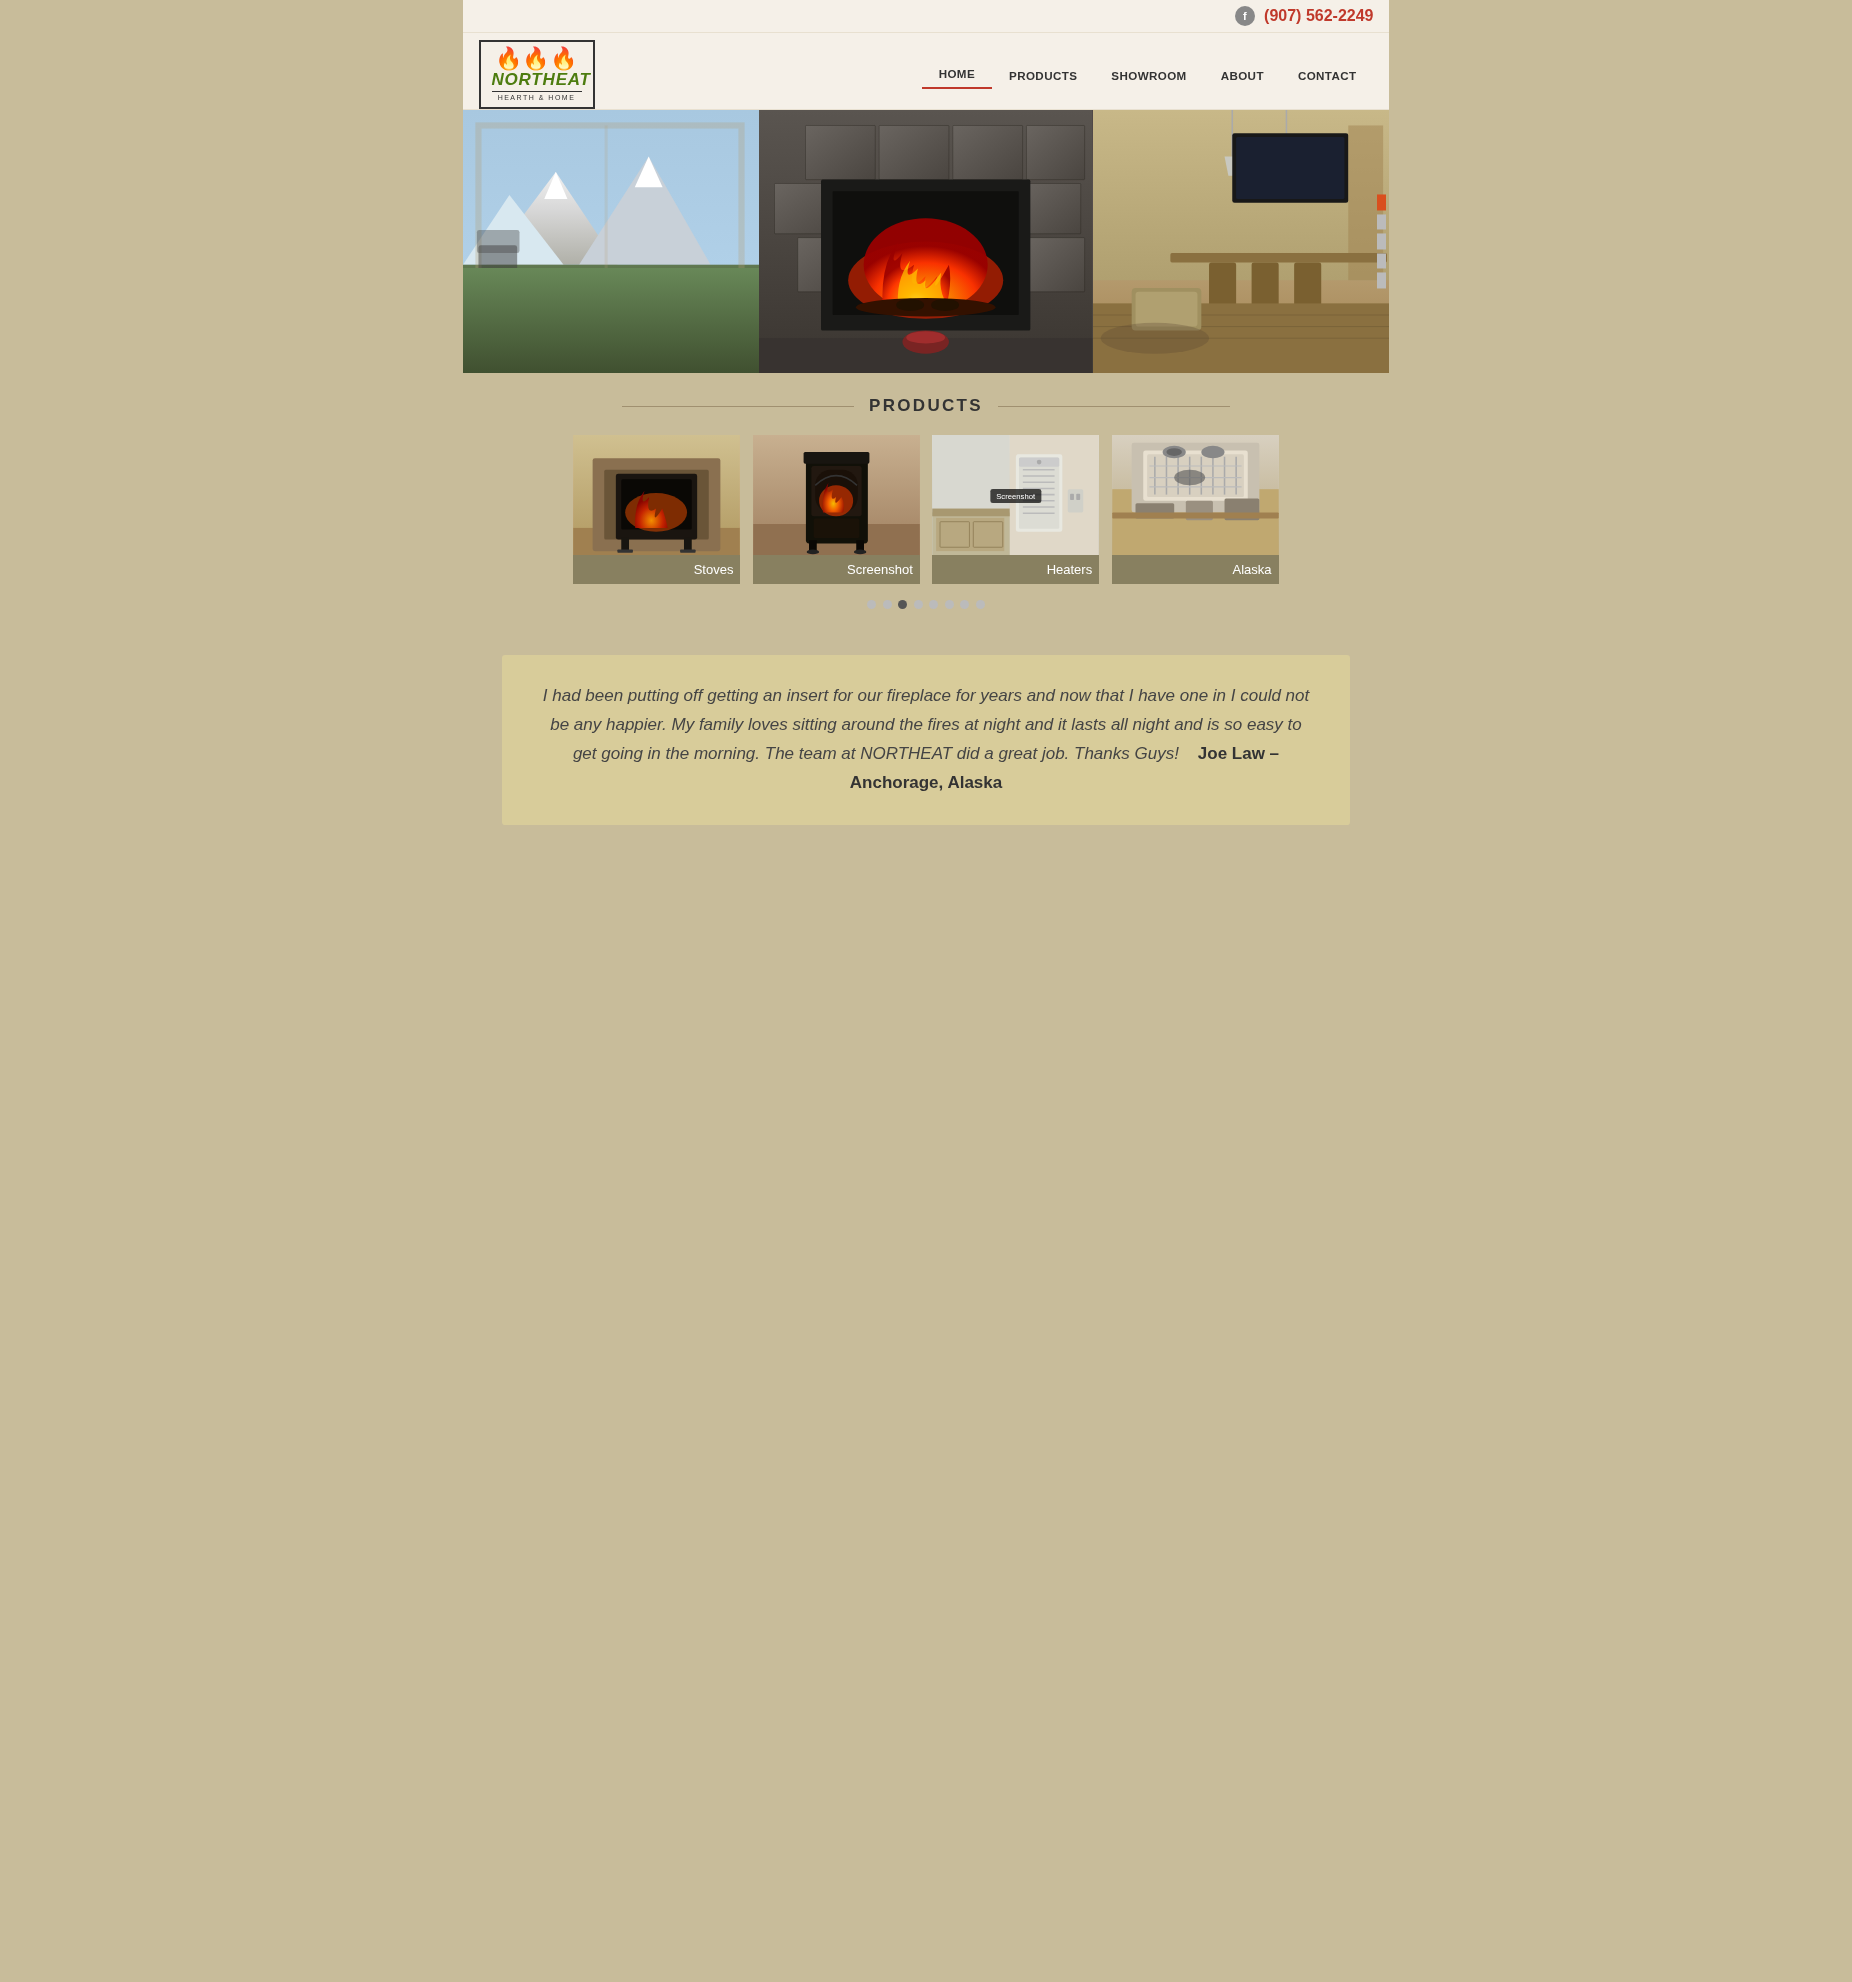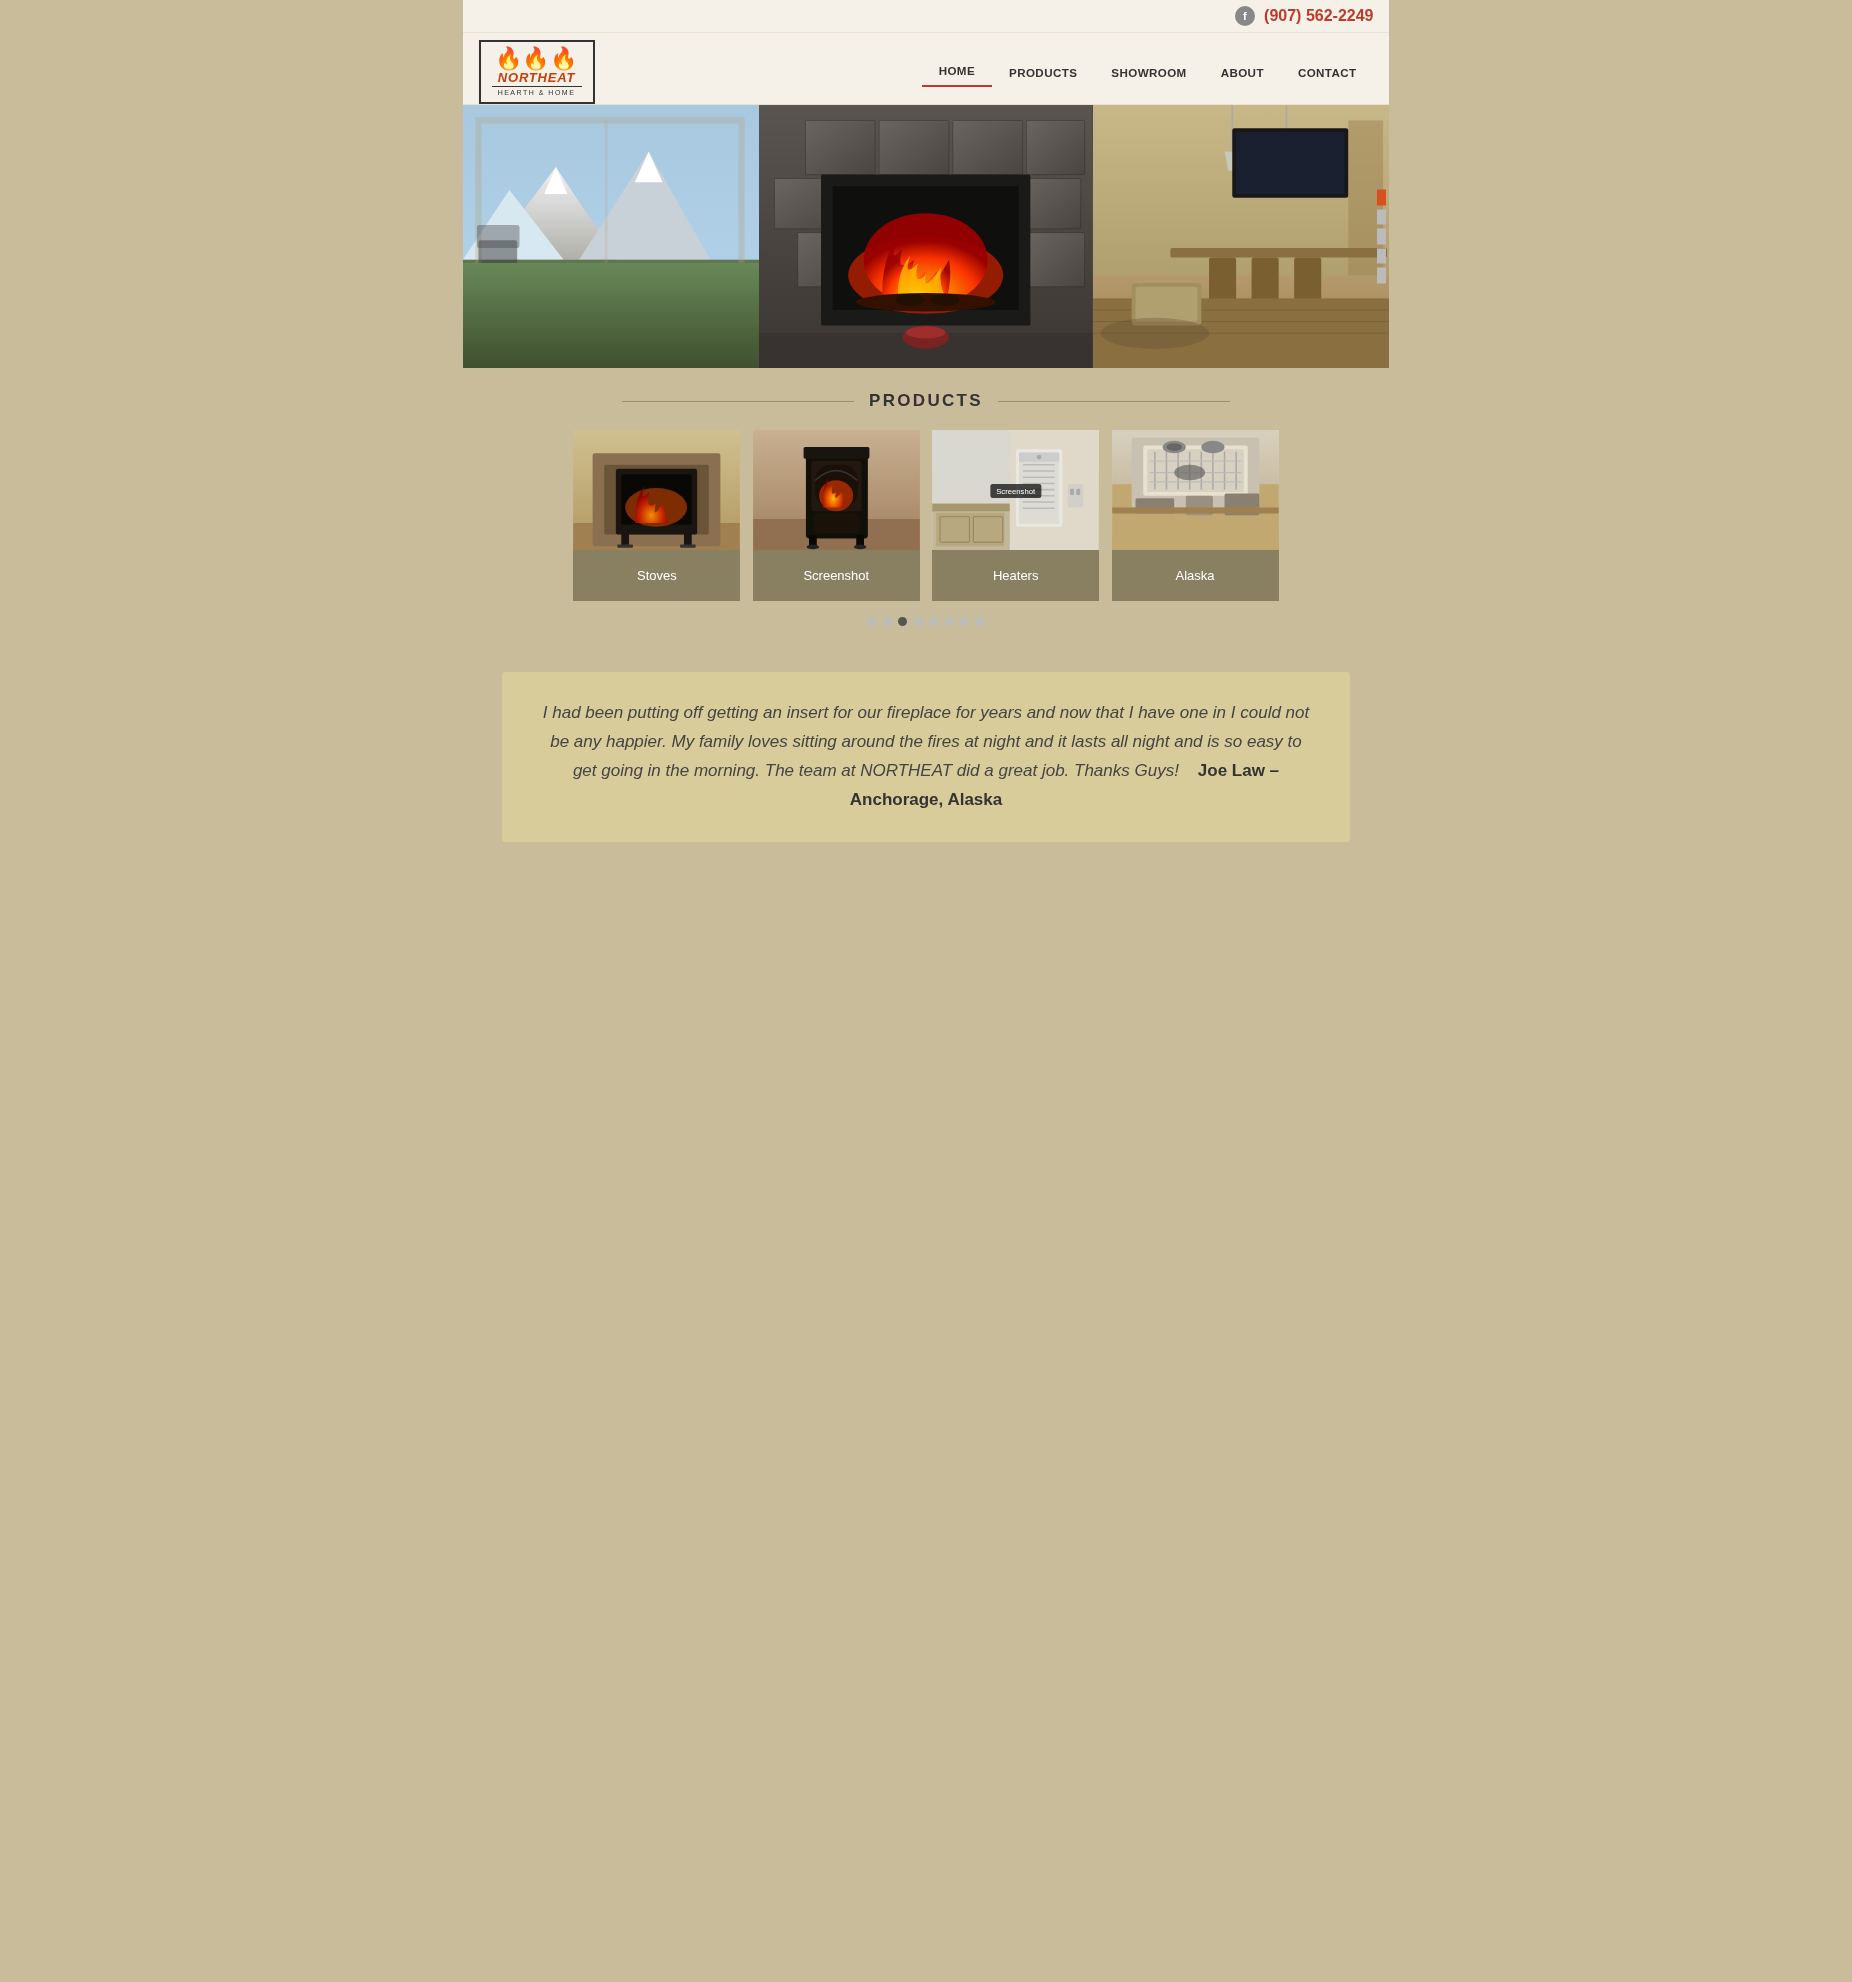--- a/index.html
+++ b/index.html
@@ -9,24 +9,24 @@
       padding: 6.2px 11px;
       background: #f5f0e8;
       text-align: center;
       width: 116px;
     }
     .logo-flames {
       font-size: 22px;
       line-height: 1;
     }
     .logo-text-main {
-      font-size: 13px;
+      font-size: 17px;
       font-weight: 900;
       font-style: italic;
-      color: #c2410c;
+      color: #4d7c0f;
       letter-spacing: 0.8px;
       text-transform: uppercase;
     }
     .logo-text-sub {
       font-size: 7px;
       color: #333;
       letter-spacing: 1.5px;
       text-transform: uppercase;
       border-top: 0.8px solid #333;
       margin-top: 1.5px;
@@ -102,22 +102,22 @@
     }
     .product-card-img {
       width: 100%;
       height: 120px;
       position: relative;
       overflow: hidden;
     }
     .product-card-label {
       background: #888060;
       color: white;
-      text-align: center;
-      padding: 18px;
+      text-align: right;
+      padding: 7px;
       font-size: 13px;
       font-weight: normal;
     }
 
     
     .img-stove {
       background: linear-gradient(to bottom, #d0b890 30%, #c09870 100%);
       display: flex; align-items: flex-end; justify-content: center;
       position: relative;
     }

